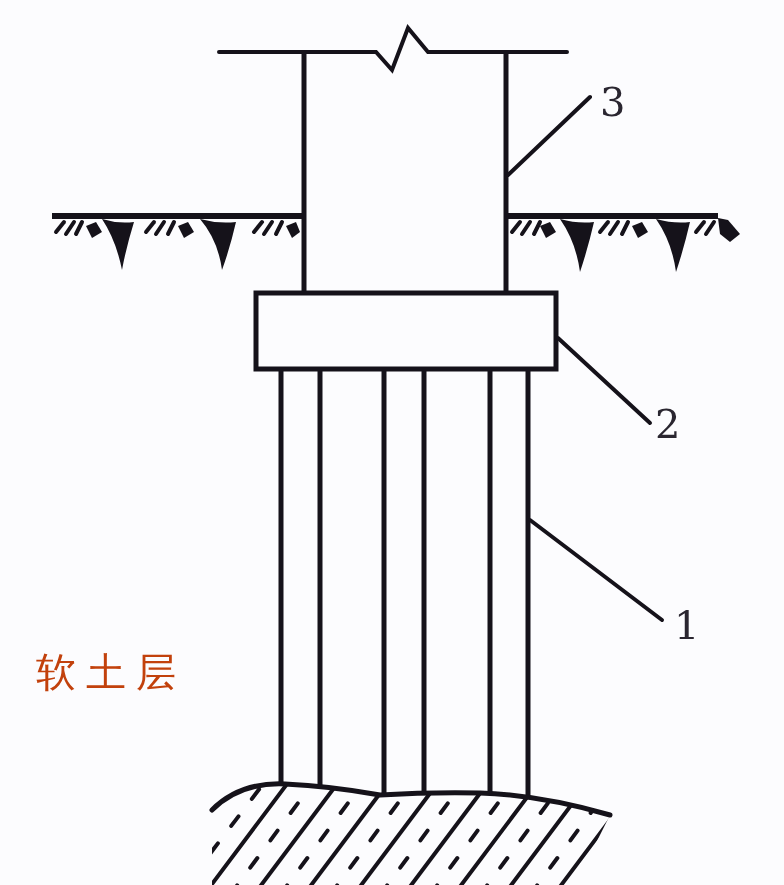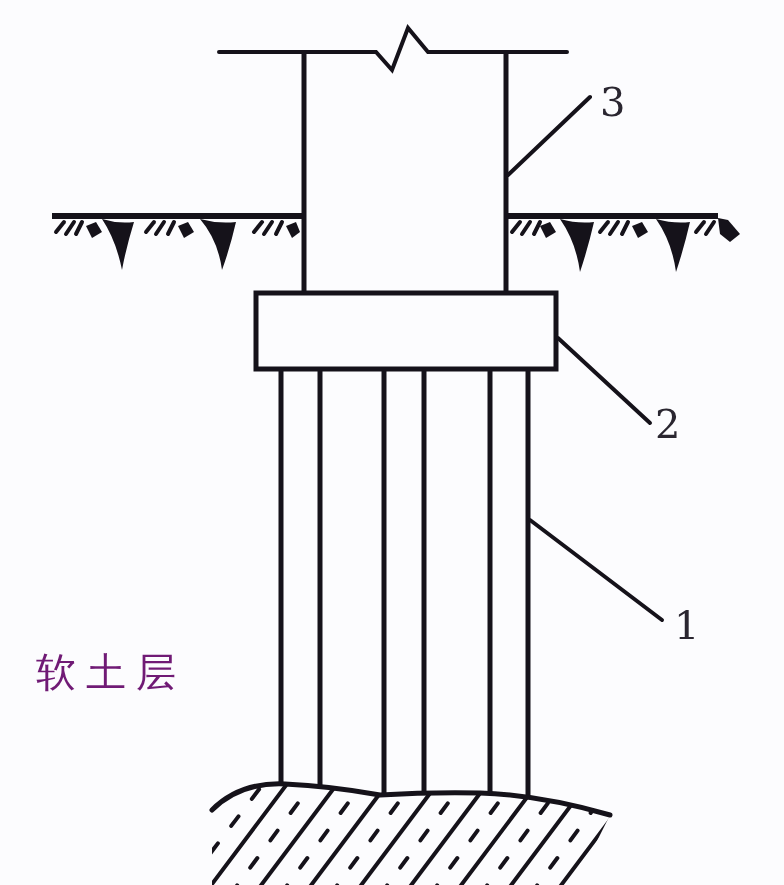--- a/index.html
+++ b/index.html
@@ -5,21 +5,21 @@
     html, body { margin: 0; padding: 0; background: #fcfcfe; }
     body { width: 784px; height: 885px; overflow: hidden; position: relative; }
     svg { position: absolute; left: 0; top: 0; }
     .label {
       position: absolute;
       font-family: "DejaVu Serif", "Liberation Serif", serif;
       color: #2a2630;
       line-height: 1;
     }
     .num { font-size: 40px; }
-    .cn { font-size: 40px; letter-spacing: 10px; font-family: "DejaVu Sans", sans-serif; color: #701a75; }
+    .cn { font-size: 40px; letter-spacing: 10px; font-family: "DejaVu Sans", sans-serif; color: #c2410c; }
   </style>
 </head>
 <body>
 
 <svg width="784" height="885" viewBox="0 0 784 885" xmlns="http://www.w3.org/2000/svg">
   <defs>
     <clipPath id="bedrock-clip">
       <path d="M 212 810 Q 240 782 285 784 Q 330 786 380 795 Q 430 792 480 793 Q 540 795 610 815 L 575 885 L 212 885 Z"></path>
     </clipPath>
   </defs>

